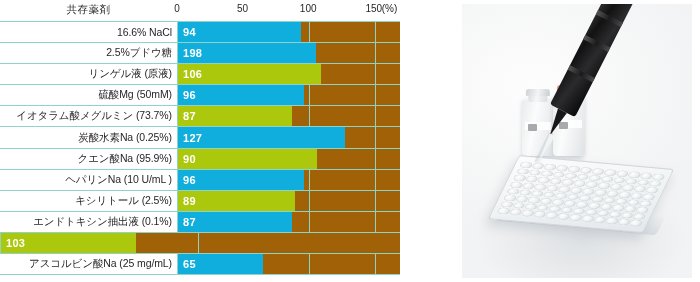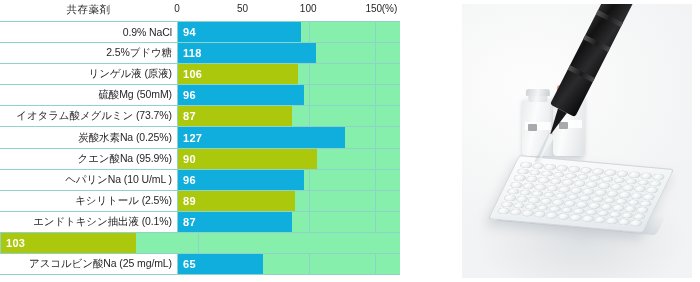--- a/index.html
+++ b/index.html
@@ -40,21 +40,21 @@
   .row-label{
     width:177px;flex:0 0 177px;
     display:flex;align-items:center;justify-content:flex-end;
     padding-right:5px;box-sizing:border-box;
     font-size:10.5px;color:#231f20;white-space:nowrap;
     letter-spacing:-.1px;
   }
 
   .plot{
     position:relative;flex:1 1 auto;
-    background:#86efac;
+    background:#a16207;
     border-left:1.6px solid #8ed3c7;
     overflow:hidden;
   }
   .gridline{
     position:absolute;top:0;bottom:0;width:1.1px;background:#8ed3c7;
   }
   .bar{
     position:absolute;left:0;top:0;bottom:0;
     display:flex;align-items:center;
     box-sizing:border-box;
@@ -175,48 +175,48 @@
           <div class="axis-tick-label" style="left: 177px;">0</div>
           <div class="axis-tick-label" style="left: 242.588px;">50</div>
           <div class="axis-tick-label" style="left: 308.176px;">100</div>
           <div class="axis-tick-label" style="left: 373.765px;">150</div>
           <div class="axis-unit" style="left: 381.765px;">(%)</div>
         </div>
     </div>
 
     <div class="rows" id="rows">
         <div class="row">
-          <div class="row-label">0.9% NaCl</div>
+          <div class="row-label">16.6% NaCl</div>
           <div class="plot">
             <div class="gridline" style="left: 65.5882px;"></div>
             <div class="gridline" style="left: 131.176px;"></div>
             <div class="gridline" style="left: 196.765px;"></div>
             <div class="bar blue" style="width: 123.306px;">
               <span class="bar-value">94</span>
             </div>
           </div>
         </div>
         <div class="row">
           <div class="row-label">2.5%ブドウ糖</div>
           <div class="plot">
             <div class="gridline" style="left: 65.5882px;"></div>
             <div class="gridline" style="left: 131.176px;"></div>
             <div class="gridline" style="left: 196.765px;"></div>
             <div class="bar blue" style="width: 137.735px;">
-              <span class="bar-value">118</span>
+              <span class="bar-value">198</span>
             </div>
           </div>
         </div>
         <div class="row">
           <div class="row-label">リンゲル液 (原液)</div>
           <div class="plot">
             <div class="gridline" style="left: 65.5882px;"></div>
             <div class="gridline" style="left: 131.176px;"></div>
             <div class="gridline" style="left: 196.765px;"></div>
-            <div class="bar green" style="width: 120px;">
+            <div class="bar green" style="width: 143px;">
               <span class="bar-value">106</span>
             </div>
           </div>
         </div>
         <div class="row">
           <div class="row-label">硫酸Mg (50mM)</div>
           <div class="plot">
             <div class="gridline" style="left: 65.5882px;"></div>
             <div class="gridline" style="left: 131.176px;"></div>
             <div class="gridline" style="left: 196.765px;"></div>

